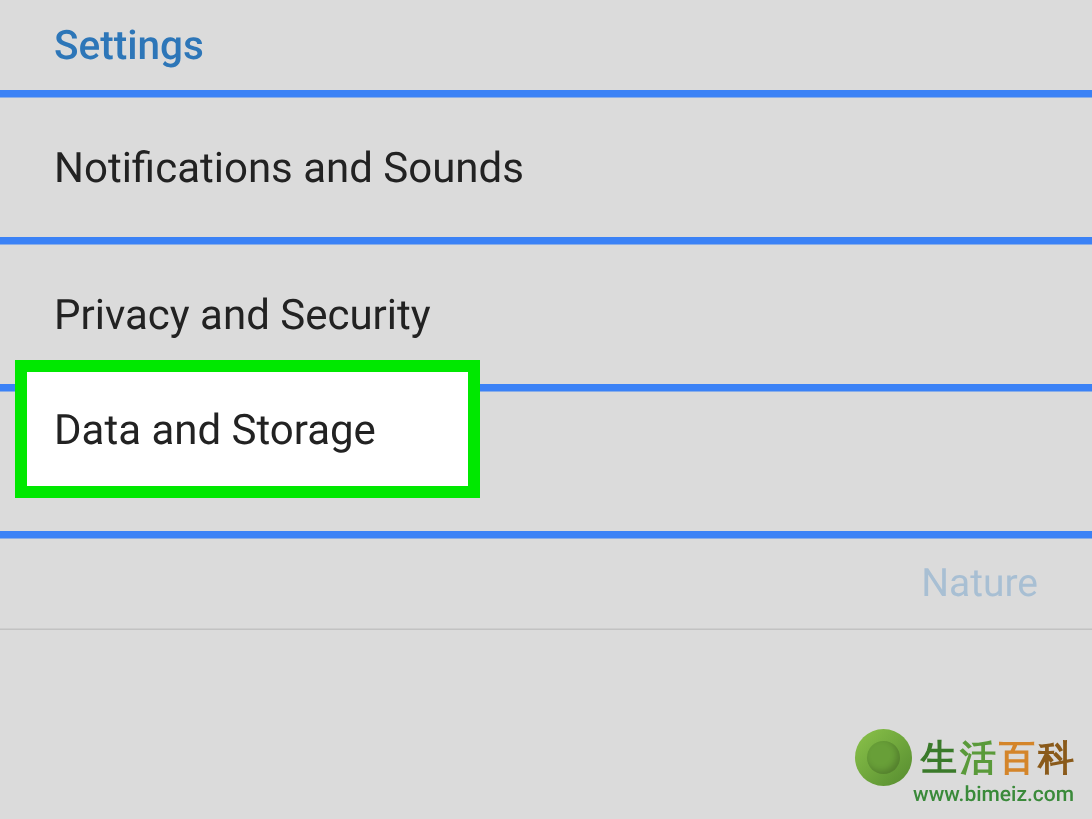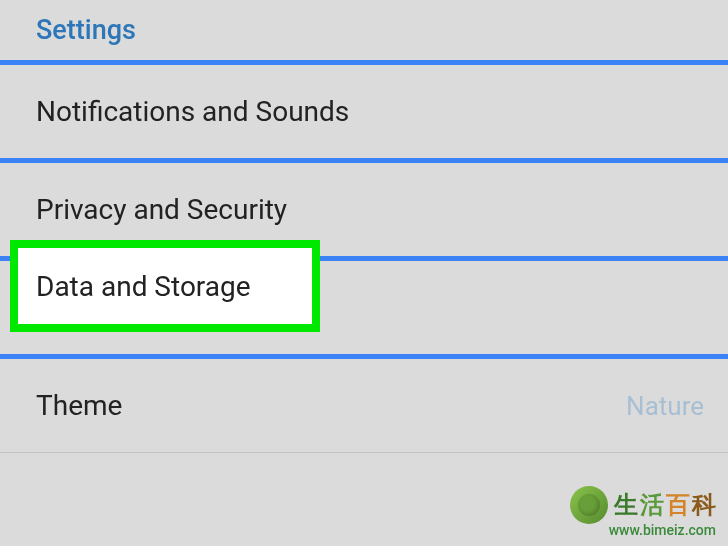--- a/index.html
+++ b/index.html
@@ -53,21 +53,21 @@
       padding-left: 18px;
       z-index: 10;
     }
     .highlight-label {
       color: #222;
       font-size: 28px;
       font-weight: 400;
     }
     .item-value {
       position: absolute;
-      right: 24px;
+      right: 36px;
       top: 50%;
       transform: translateY(-50%);
       color: #4a8cc7;
       font-size: 26px;
       opacity: 0.35;
     }
     .watermark {
       position: absolute;
       right: 12px;
       bottom: 8px;
@@ -127,21 +127,20 @@
   <div class="settings-item">
     <span class="item-label">Notifications and Sounds</span>
   </div>
   <div class="settings-item">
     <span class="item-label">Privacy and Security</span>
   </div>
   <div class="settings-item">
     <span class="item-label">Data and Storage</span>
   </div>
   <div class="settings-item">
-    <span class="item-label">Theme</span>
     <span class="item-value">Nature</span>
   </div>
 </div>
 
 <div class="highlight-box">
   <span class="highlight-label">Data and Storage</span>
 </div>
 
 <div class="watermark">
   <div class="watermark-top">

